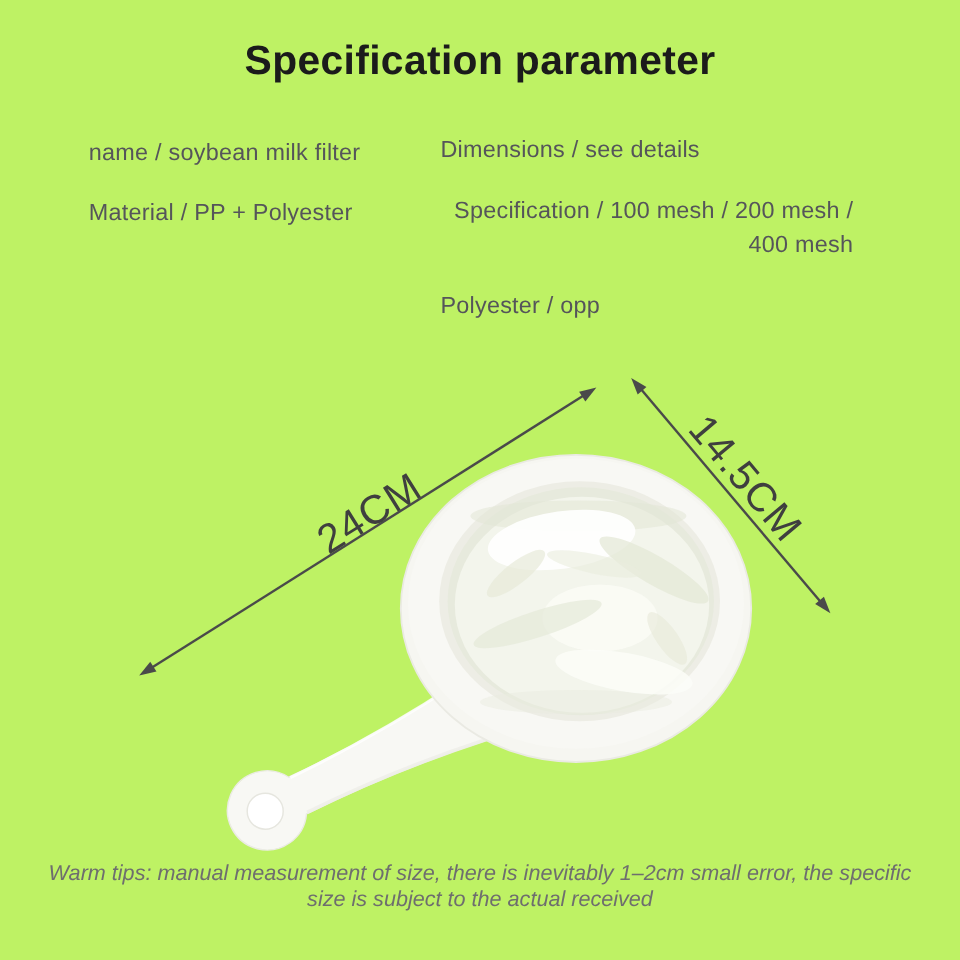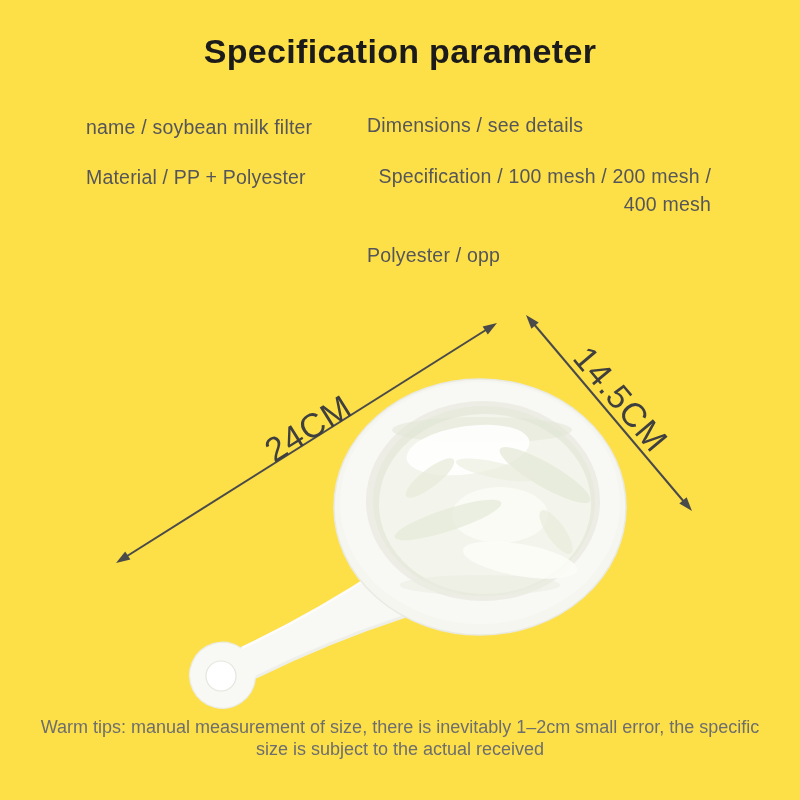--- a/index.html
+++ b/index.html
@@ -1,41 +1,41 @@
 <!DOCTYPE html>
 <html><head>
 <meta charset="utf-8">
 <style>
   html,body{margin:0;padding:0;background:#ffffff;}
   .canvas{
-    position:relative;width:800px;height:800px;background:#fde047;
+    position:relative;width:800px;height:800px;background:#bef264;
     font-family:"Liberation Sans","DejaVu Sans",sans-serif;overflow:hidden;
   }
   .title{
     position:absolute;top:34px;left:0;width:800px;text-align:center;
     font-size:34px;font-weight:700;color:#1b1b1b;letter-spacing:.3px;line-height:1;margin:0;
   }
   .row{
     position:absolute;font-size:19.5px;color:#55555a;line-height:1;
     white-space:nowrap;letter-spacing:.2px;
   }
   .row.two{white-space:normal;width:344px;line-height:28px;}
-  .col-l{left:86px;}
+  .col-l{left:74px;}
   .col-r{left:367px;}
   .r-l0{top:118px;} .r-l1{top:168px;} .r-l2{top:218px;}
   .r-r0{top:116px;} .r-r1{top:162px;text-align:right;} .r-r2{top:246px;}
   .stage{position:absolute;left:0;top:0;width:800px;height:800px;}
   .dim-label{
     position:absolute;font-size:34px;color:#3f3f3f;letter-spacing:1px;line-height:1;
   }
   .dim-24{left:308px;top:428px;transform:translate(-50%,-50%) rotate(-32deg);}
   .dim-145{left:621px;top:399px;transform:translate(-50%,-50%) rotate(50deg);}
   .tips{
     position:absolute;top:716px;left:38px;width:724px;text-align:center;
-    font-size:18px;line-height:22px;color:#6e6e6e;
+    font-size:18px;line-height:22px;color:#6e6e6e;font-style:italic;
   }
 </style>
 </head>
 <body>
 
 <div class="canvas">
 
   <h1 class="title">Specification parameter</h1>
 
   <div class="row col-l r-l0">name / soybean milk filter</div>

